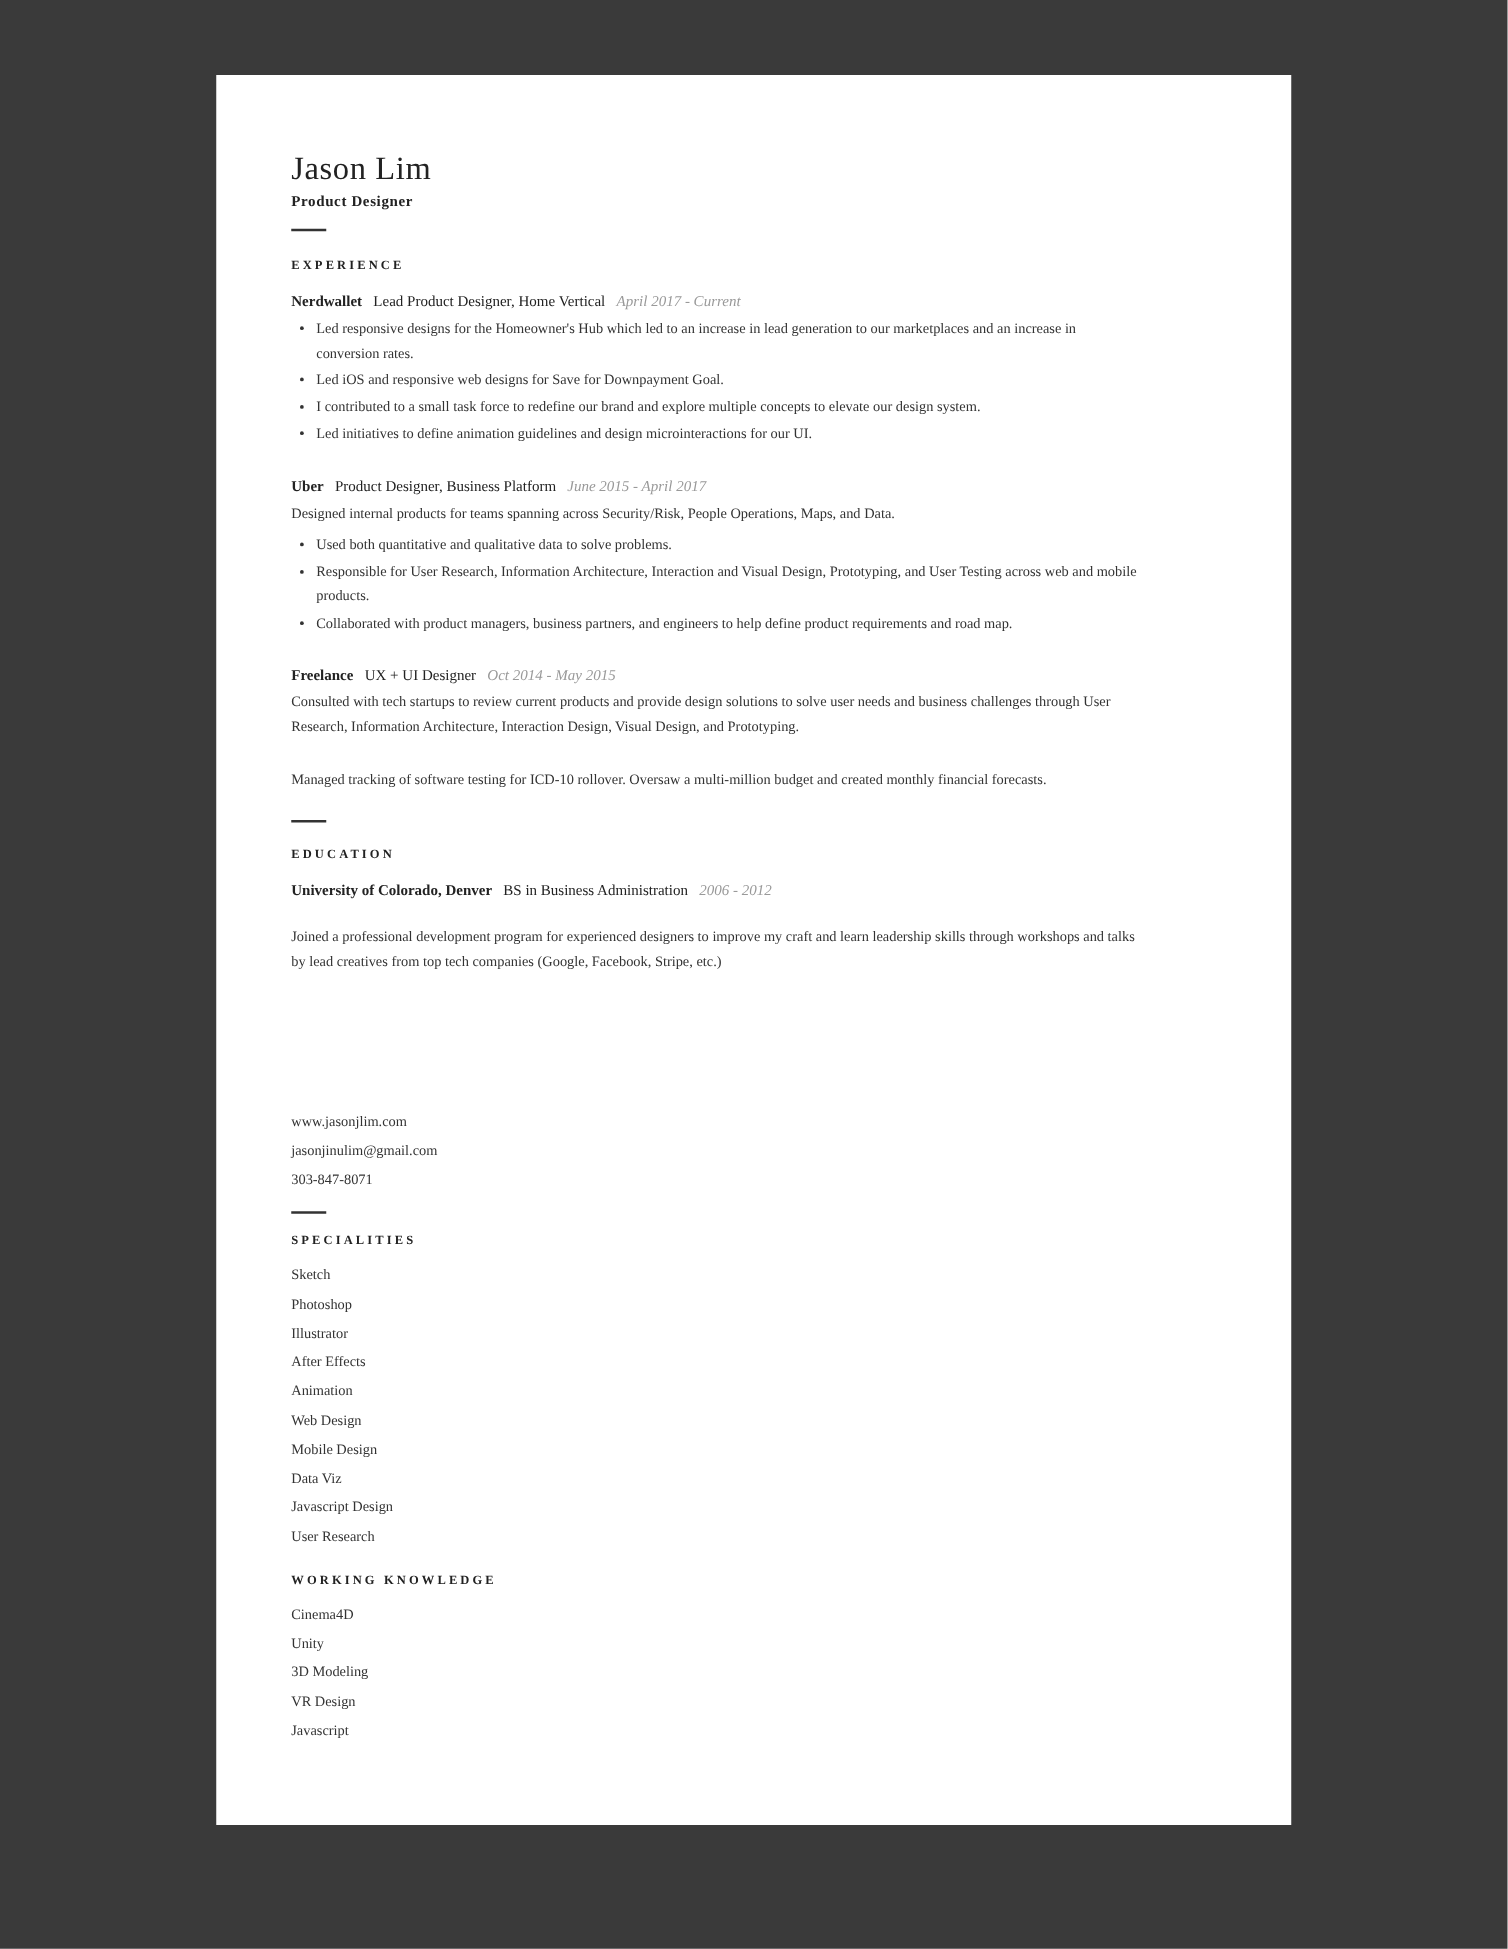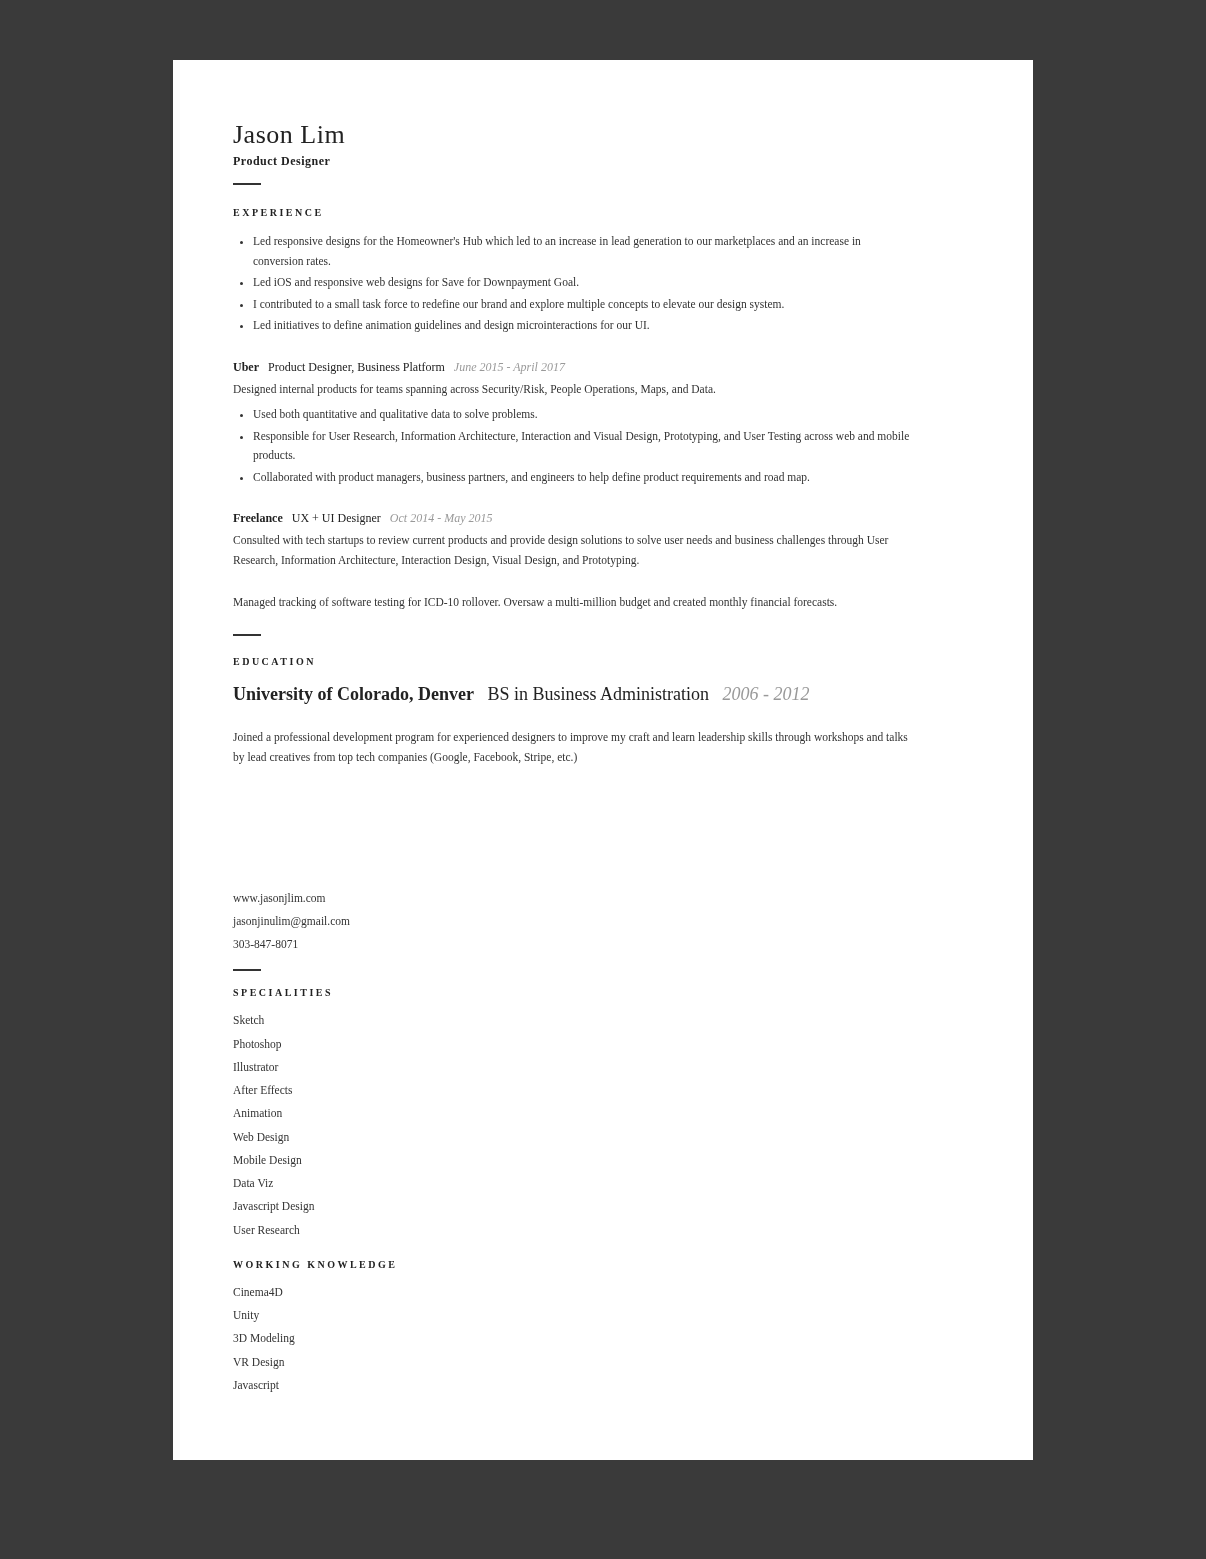--- a/index.html
+++ b/index.html
@@ -115,21 +115,21 @@
     .skill-item {
       font-size: 11.5px;
       color: #333;
       margin-bottom: 6px;
       line-height: 1.5;
     }
     .education-item {
       margin-bottom: 20px;
     }
     .education-header {
-      font-size: 18px;
+      font-size: 12px;
       color: #222;
       margin-bottom: 4px;
       line-height: 1.5;
     }
     .education-header .school {
       font-weight: 700;
     }
     .education-header .degree {
       font-weight: 400;
       color: #222;
@@ -150,20 +150,25 @@
 <div class="resume-page">
 
   <div class="left-column">
     <div class="name">Jason Lim</div>
     <div class="title">Product Designer</div>
     <div class="divider-short"></div>
 
     <div class="section-label">EXPERIENCE</div>
 
     <div class="experience-item">
+      <div class="experience-header">
+        <span class="company">Nerdwallet</span>
+        <span class="role">&nbsp; Lead Product Designer, Home Vertical &nbsp;</span>
+        <span class="dates">April 2017 - Current</span>
+      </div>
       <ul class="bullet-list">
         <li>Led responsive designs for the Homeowner's Hub which led to an increase in lead generation to our marketplaces and an increase in conversion rates.</li>
         <li>Led iOS and responsive web designs for Save for Downpayment Goal.</li>
         <li>I contributed to a small task force to redefine our brand and explore multiple concepts to elevate our design system.</li>
         <li>Led initiatives to define animation guidelines and design microinteractions for our UI.</li>
       </ul>
     </div>
 
     <div class="experience-item">
       <div class="experience-header">

